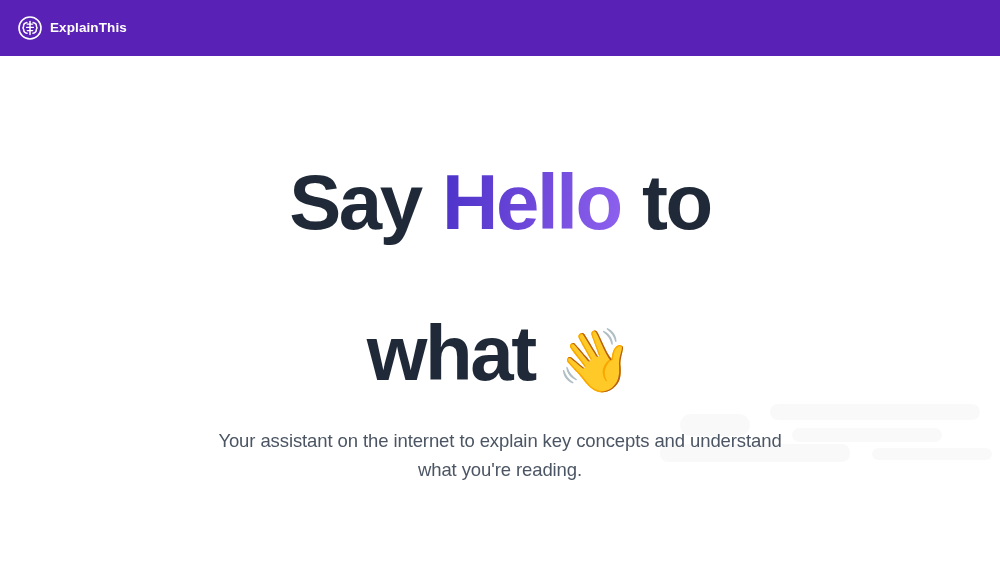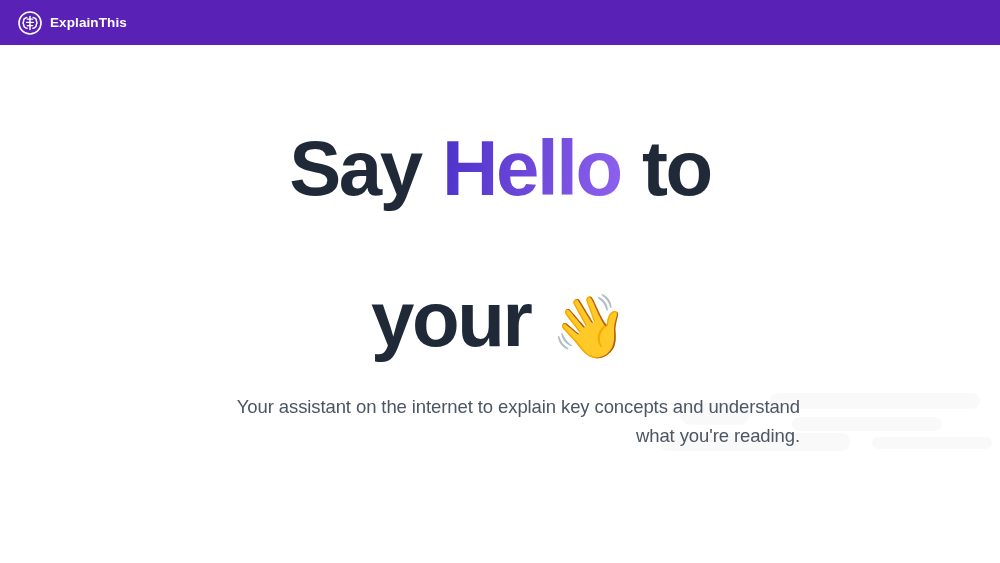--- a/index.html
+++ b/index.html
@@ -13,21 +13,21 @@
 
   body {
     background: #ffffff;
     font-family: "Liberation Sans", sans-serif;
     -webkit-font-smoothing: antialiased;
   }
 
   
   .site-header {
     width: 100%;
-    height: 45px;
+    height: 56px;
     background: #5921b5;
     display: flex;
     align-items: center;
     padding-left: 18px;
   }
 
   .brand {
     display: flex;
     align-items: center;
     gap: 8px;
@@ -51,21 +51,21 @@
     white-space: nowrap;
   }
 
   
   .hero {
     width: 100%;
     height: 408px;
     display: flex;
     flex-direction: column;
     align-items: center;
-    padding-top: 86px;
+    padding-top: 109px;
     position: relative;
   }
 
   .hero-title {
     width: 620px;
     text-align: center;
     font-size: 78px;
     font-weight: bold;
     line-height: 0.97;
     letter-spacing: -2.4px;
@@ -84,21 +84,21 @@
   .wave-emoji {
     font-size: 62px;
     letter-spacing: 0;
     vertical-align: -2px;
     -webkit-text-fill-color: initial;
   }
 
   .hero-subtitle {
     width: 600px;
     margin-top: 35px;
-    text-align: right;
+    text-align: center;
     font-size: 18.5px;
     line-height: 1.55;
     color: #4b5563;
     letter-spacing: -0.1px;
   }
 
   
   .next-section-peek {
     position: absolute;
     right: 0;
@@ -143,21 +143,21 @@
 
 <main class="hero">
 
   <h1 class="hero-title">
     <span>
       <span>Say </span><span class="accent-word">Hello</span><span> to</span>
     </span>
     <br>
     <br>
     <span>
-      <span>your </span><span class="wave-emoji">👋</span>
+      <span>what </span><span class="wave-emoji">👋</span>
     </span>
   </h1>
 
   <p class="hero-subtitle">Your assistant on the internet to explain key concepts and understand what you're reading.</p>
 
   <div class="next-section-peek">
     <span class="peek-shape peek-a"></span>
     <span class="peek-shape peek-b"></span>
     <span class="peek-shape peek-c"></span>
     <span class="peek-shape peek-d"></span>

